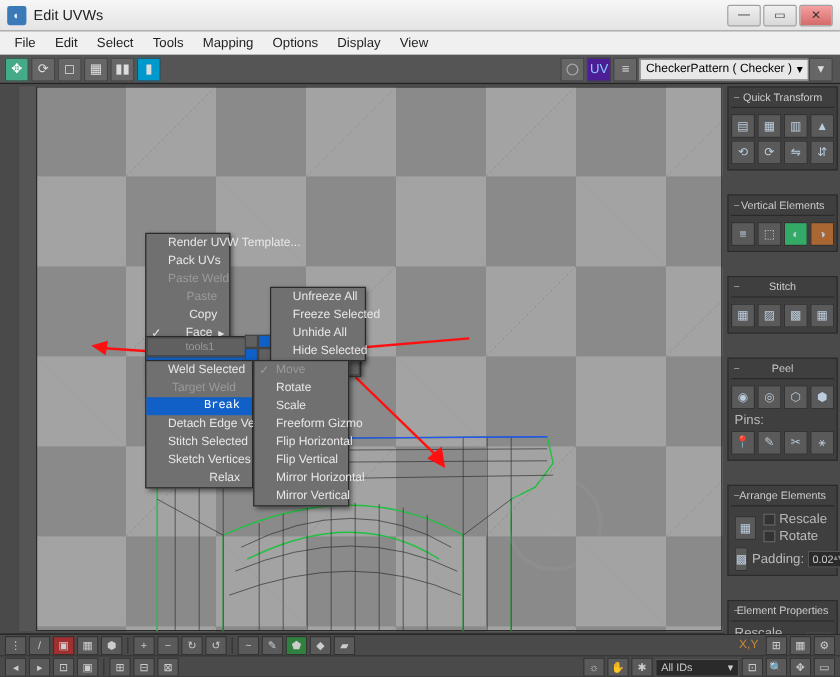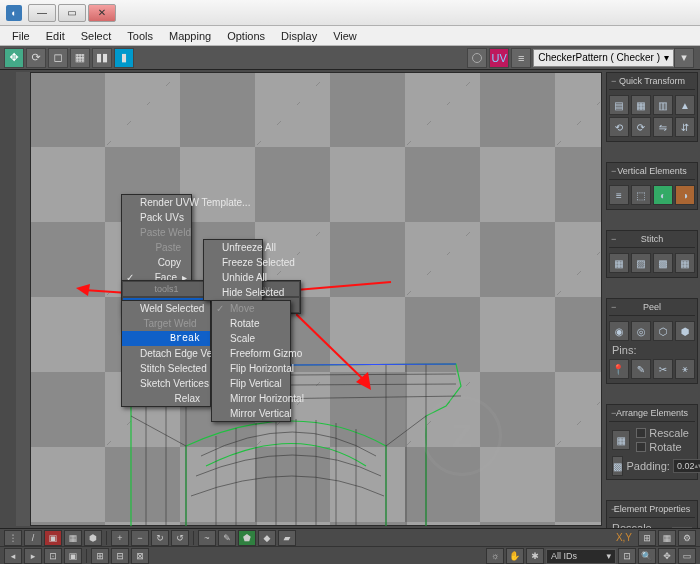--- a/index.html
+++ b/index.html
@@ -94,20 +94,21 @@
 
 .wm { position:absolute; right:100px; bottom:50px; width:80px;height:80px; opacity:.15; pointer-events:none;}
 .wm-c{position:absolute;inset:0;border:3px solid #aaa;border-radius:50%;}
 .wm-t{position:absolute;inset:0;display:flex;align-items:center;justify-content:center;color:#aaa;font-size:32px;font-weight:bold;}
 </style>
 </head>
 <body>
 
 <div class="titlebar">
   <div class="ico">◐</div>
+  <div class="title">Edit UVWs</div>
   <div class="winbtns">
     <div class="winbtn">—</div>
     <div class="winbtn">▭</div>
     <div class="winbtn close">✕</div>
   </div>
 </div>
 
 <div class="menubar">
   <span>File</span>
   <span>Edit</span>
@@ -123,21 +124,21 @@
   <div class="tbtn on">✥</div>
   <div class="tbtn">⟳</div>
   <div class="tbtn">◻</div>
   <div class="tbtn">▦</div>
   <div class="tbtn">▮▮</div>
   <div class="tbtn ax">▮</div>
   <div class="tflex"></div>
   <div class="tbtn">
       <div class="tsearch"></div>
     </div>
-  <div class="tbtn" style="background:#be185d;color:#8cf">UV</div>
+  <div class="tbtn" style="background:#4c1d95;color:#8cf">UV</div>
   <div class="tbtn">≡</div>
   <div class="tdrop">CheckerPattern  ( Checker )</div>
   <div class="tbtn">▾</div>
 </div>
 
 <div class="main">
   <div class="ltools"></div>
 
   <div class="viewport">
     <div class="checker"></div>
@@ -203,21 +204,21 @@
     <div class="ctx" style="left:105px;top:228px;width:90px">
       <div class="ctx-item" style="text-align:right">Weld Selected</div>
       <div class="ctx-item dis" style="text-align:center">Target Weld</div>
       <div class="ctx-item hl" style="text-align:right">Break</div>
       <div class="ctx-item" style="text-align:right">Detach Edge Verts</div>
       <div class="ctx-item" style="text-align:right">Stitch Selected</div>
       <div class="ctx-item" style="text-align:right">Sketch Vertices</div>
       <div class="ctx-item" style="text-align:right">Relax</div>
     </div>
 
-    <div class="ctx" style="left:187px;top:167px;width:60px">
+    <div class="ctx" style="left:209px;top:167px;width:80px">
       <div class="ctx-item">Unfreeze All</div>
       <div class="ctx-item">Freeze Selected</div>
       <div class="ctx-item">Unhide All</div>
       <div class="ctx-item">Hide Selected</div>
     </div>
     <div class="ctx" style="left:195px;top:228px;width:80px">
       <div class="ctx-item dis check">Move</div>
       <div class="ctx-item">Rotate</div>
       <div class="ctx-item">Scale</div>
       <div class="ctx-item">Freeform Gizmo</div>

